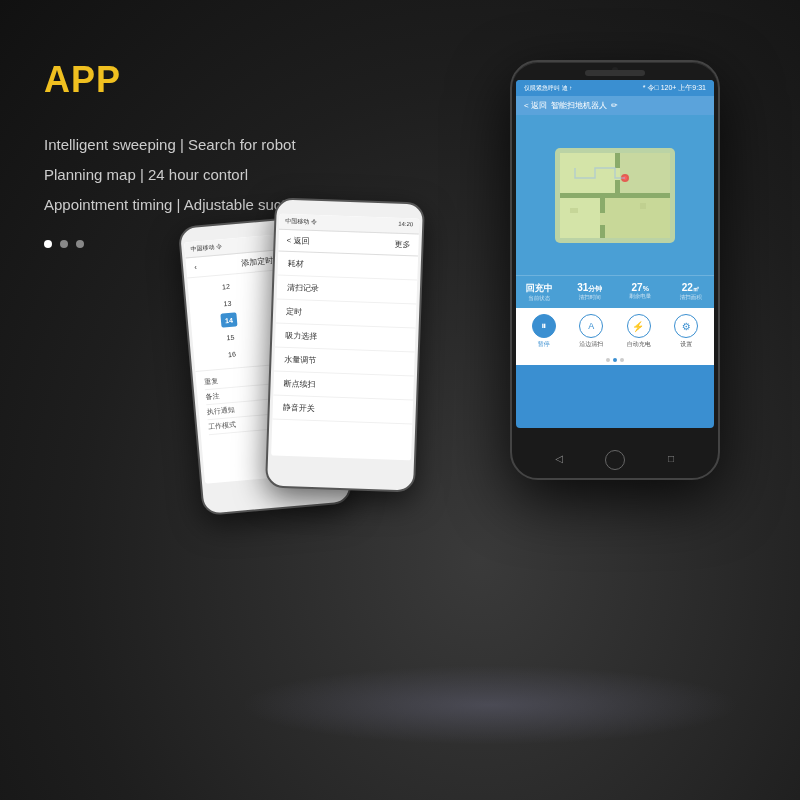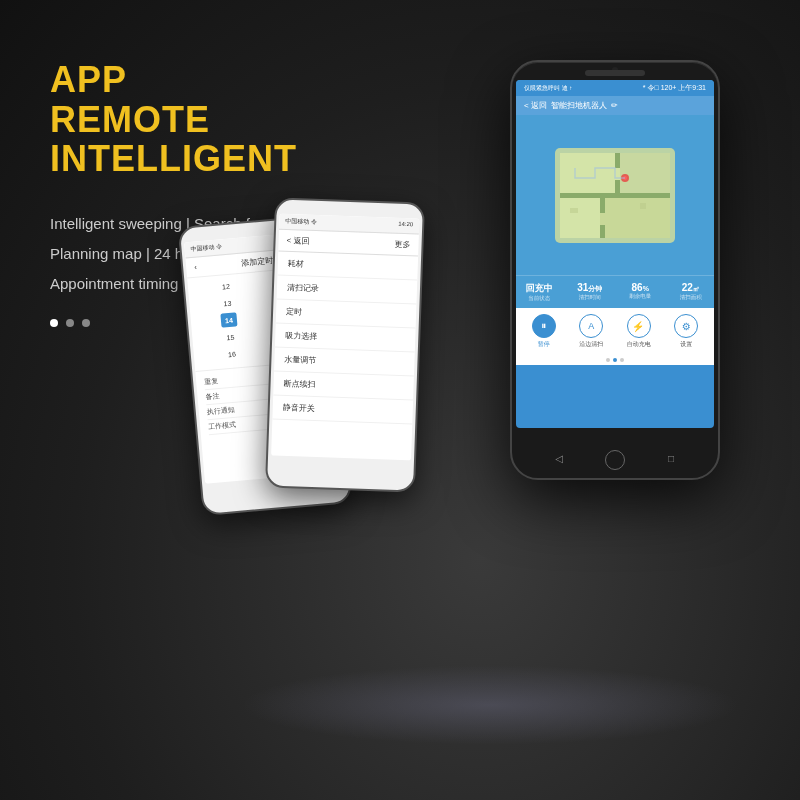--- a/index.html
+++ b/index.html
@@ -16,21 +16,21 @@
     .bg {
       position: absolute;
       inset: 0;
       background: radial-gradient(ellipse at 60% 70%, #3a3a3a 0%, #1e1e1e 60%, #111 100%);
     }
 
     
     .left-section {
       position: absolute;
       top: 60px;
-      left: 50px;
+      left: 44px;
       width: 340px;
     }
 
     .app-title {
       font-size: 36px;
       font-weight: 900;
       color: #f0c020;
       line-height: 1.1;
       margin-bottom: 30px;
       letter-spacing: 1px;
@@ -383,21 +383,20 @@
     }
   </style>
 </head>
 <body>
 
 <div class="bg"></div>
 
 <div class="left-section">
   <div class="app-title">
     <div>APP</div>
-    <div>REMOTE INTELLIGENT</div>
   </div>
   <div class="features-list">
     <div>Intelligent sweeping | Search for robot</div>
     <div>Planning map | 24 hour contorl</div>
     <div>Appointment timing | Adjustable suction</div>
   </div>
   <div class="dots">
     <div class="dot active"></div>
     <div class="dot"></div>
     <div class="dot"></div>
@@ -520,21 +519,21 @@
     <div class="stats-section">
       <div class="stat-item">
         <div class="stat-value" style="font-size:9px;">回充中</div>
         <div class="stat-desc">当前状态</div>
       </div>
       <div class="stat-item">
         <div class="stat-value"><span>31</span><span class="unit">分钟</span></div>
         <div class="stat-desc">清扫时间</div>
       </div>
       <div class="stat-item">
-        <div class="stat-value"><span>86</span><span class="unit">%</span></div>
+        <div class="stat-value"><span>27</span><span class="unit">%</span></div>
         <div class="stat-desc">剩余电量</div>
       </div>
       <div class="stat-item">
         <div class="stat-value"><span>22</span><span class="unit">㎡</span></div>
         <div class="stat-desc">清扫面积</div>
       </div>
     </div>
 
     <div class="controls-section">
       <div class="ctrl-btn">

